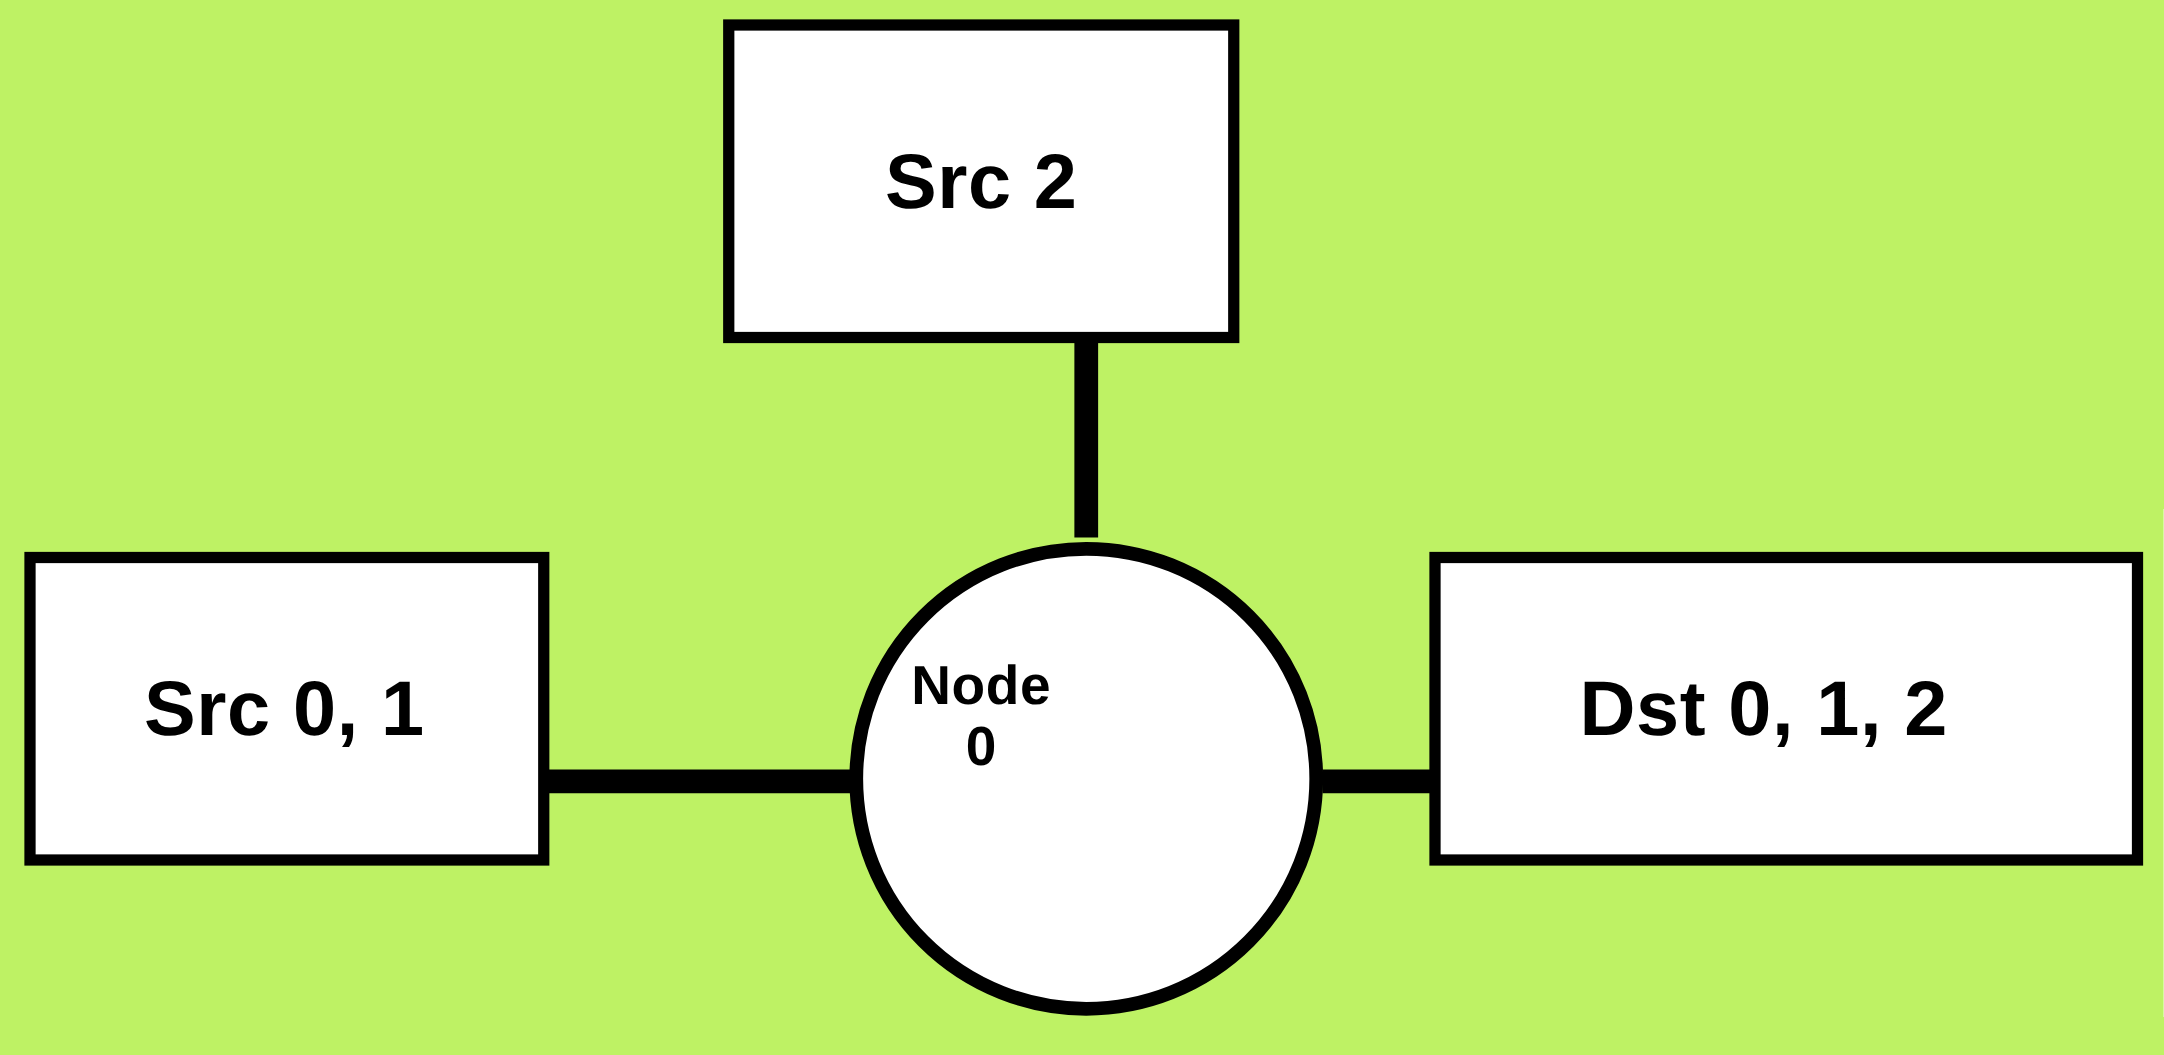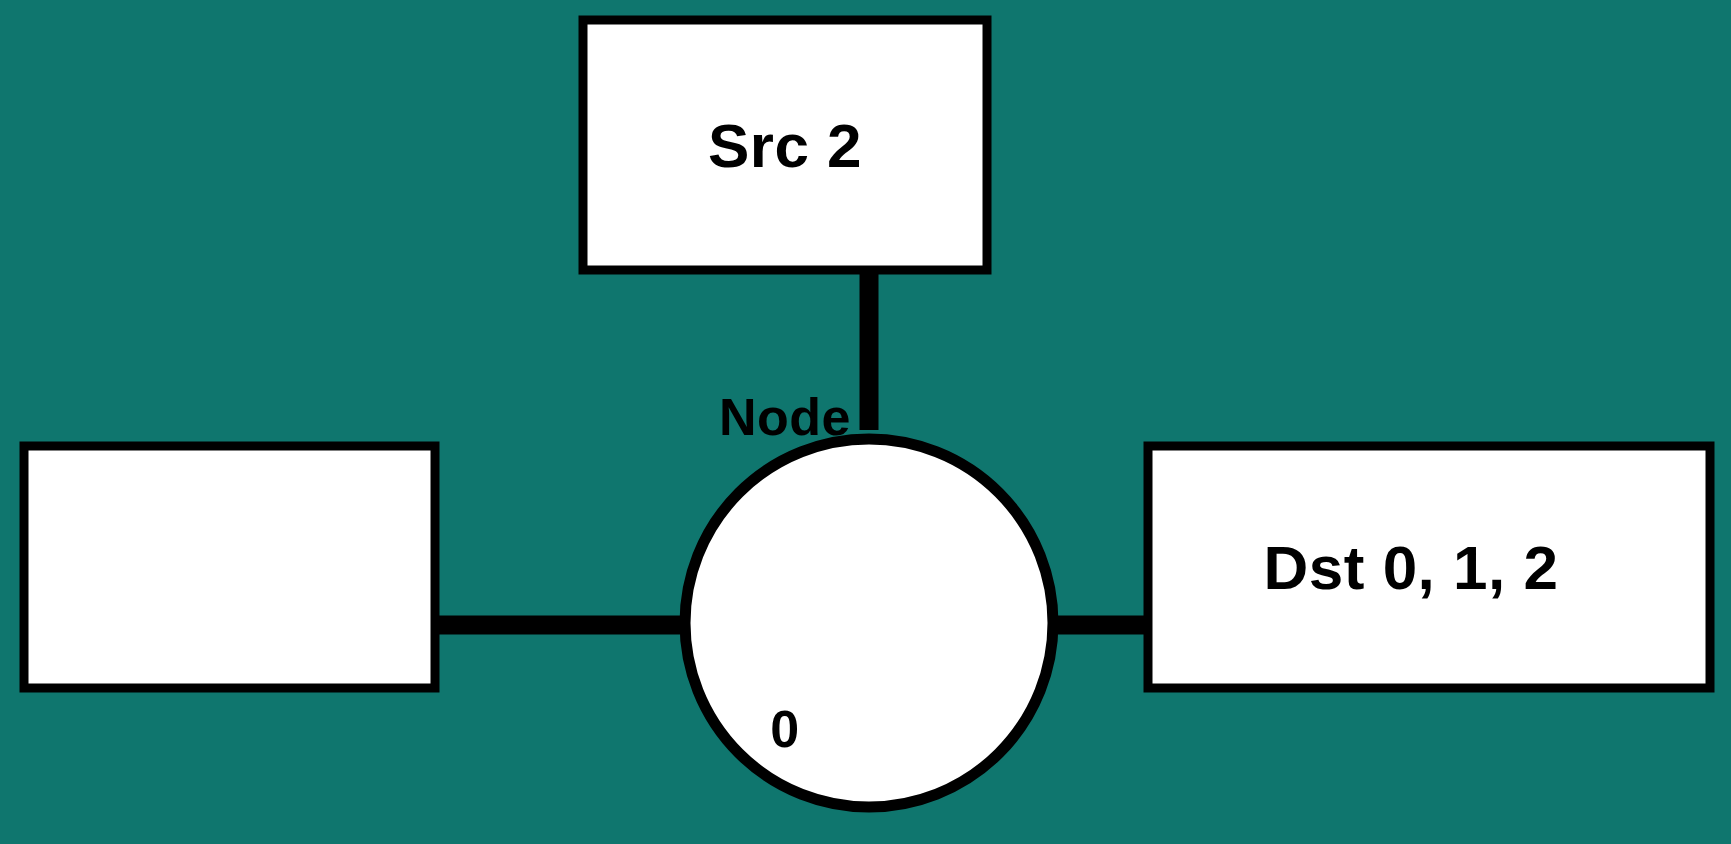--- a/index.html
+++ b/index.html
@@ -8,21 +8,21 @@
     padding: 0;
     background: #ffffff;
   }
   body {
     font-family: "Liberation Sans", sans-serif;
   }
   #canvas {
     position: relative;
     width: 1731px;
     height: 844px;
-    background: #0f766e;
+    background: #bef264;
     overflow: hidden;
   }
   #diagram-svg {
     position: absolute;
     left: 0;
     top: 0;
     width: 1731px;
     height: 844px;
   }
   .node-box-label,
@@ -33,21 +33,21 @@
     align-items: center;
     justify-content: center;
     text-align: center;
     color: #000000;
     font-weight: 600;
     letter-spacing: 0.5px;
     -webkit-font-smoothing: antialiased;
     pointer-events: none;
   }
   .node-box-label { font-size: 62px; }
-  .node-circle-label { font-size: 52px; line-height: 1.12; justify-content: space-between; }
+  .node-circle-label { font-size: 44px; line-height: 1.12; }
 
   
   #label-src2 {
     left: 583px; top: 20px;
     width: 404px; height: 250px;
   }
   
   #label-src01 {
     left: 20px; top: 446px;
     width: 415px; height: 242px;
@@ -83,20 +83,23 @@
 
     <rect x="1148" y="446" width="562" height="242" fill="#ffffff" stroke="#000000" stroke-width="9"></rect>
 
     <circle cx="869" cy="623" r="184" fill="#ffffff" stroke="#000000" stroke-width="11"></circle>
   </svg>
 
   <div id="label-src2" class="node-box-label">
     <span class="lbl-line">Src 2</span>
   </div>
 
+  <div id="label-src01" class="node-box-label">
+    <span class="lbl-line">Src 0, 1</span>
+  </div>
 
   <div id="label-node0" class="node-circle-label">
     <span class="lbl-line">Node</span>
     <span class="lbl-line">0</span>
   </div>
 
   <div id="label-dst012" class="node-box-label">
     <span class="lbl-line">Dst 0, 1, 2</span>
   </div>
 

